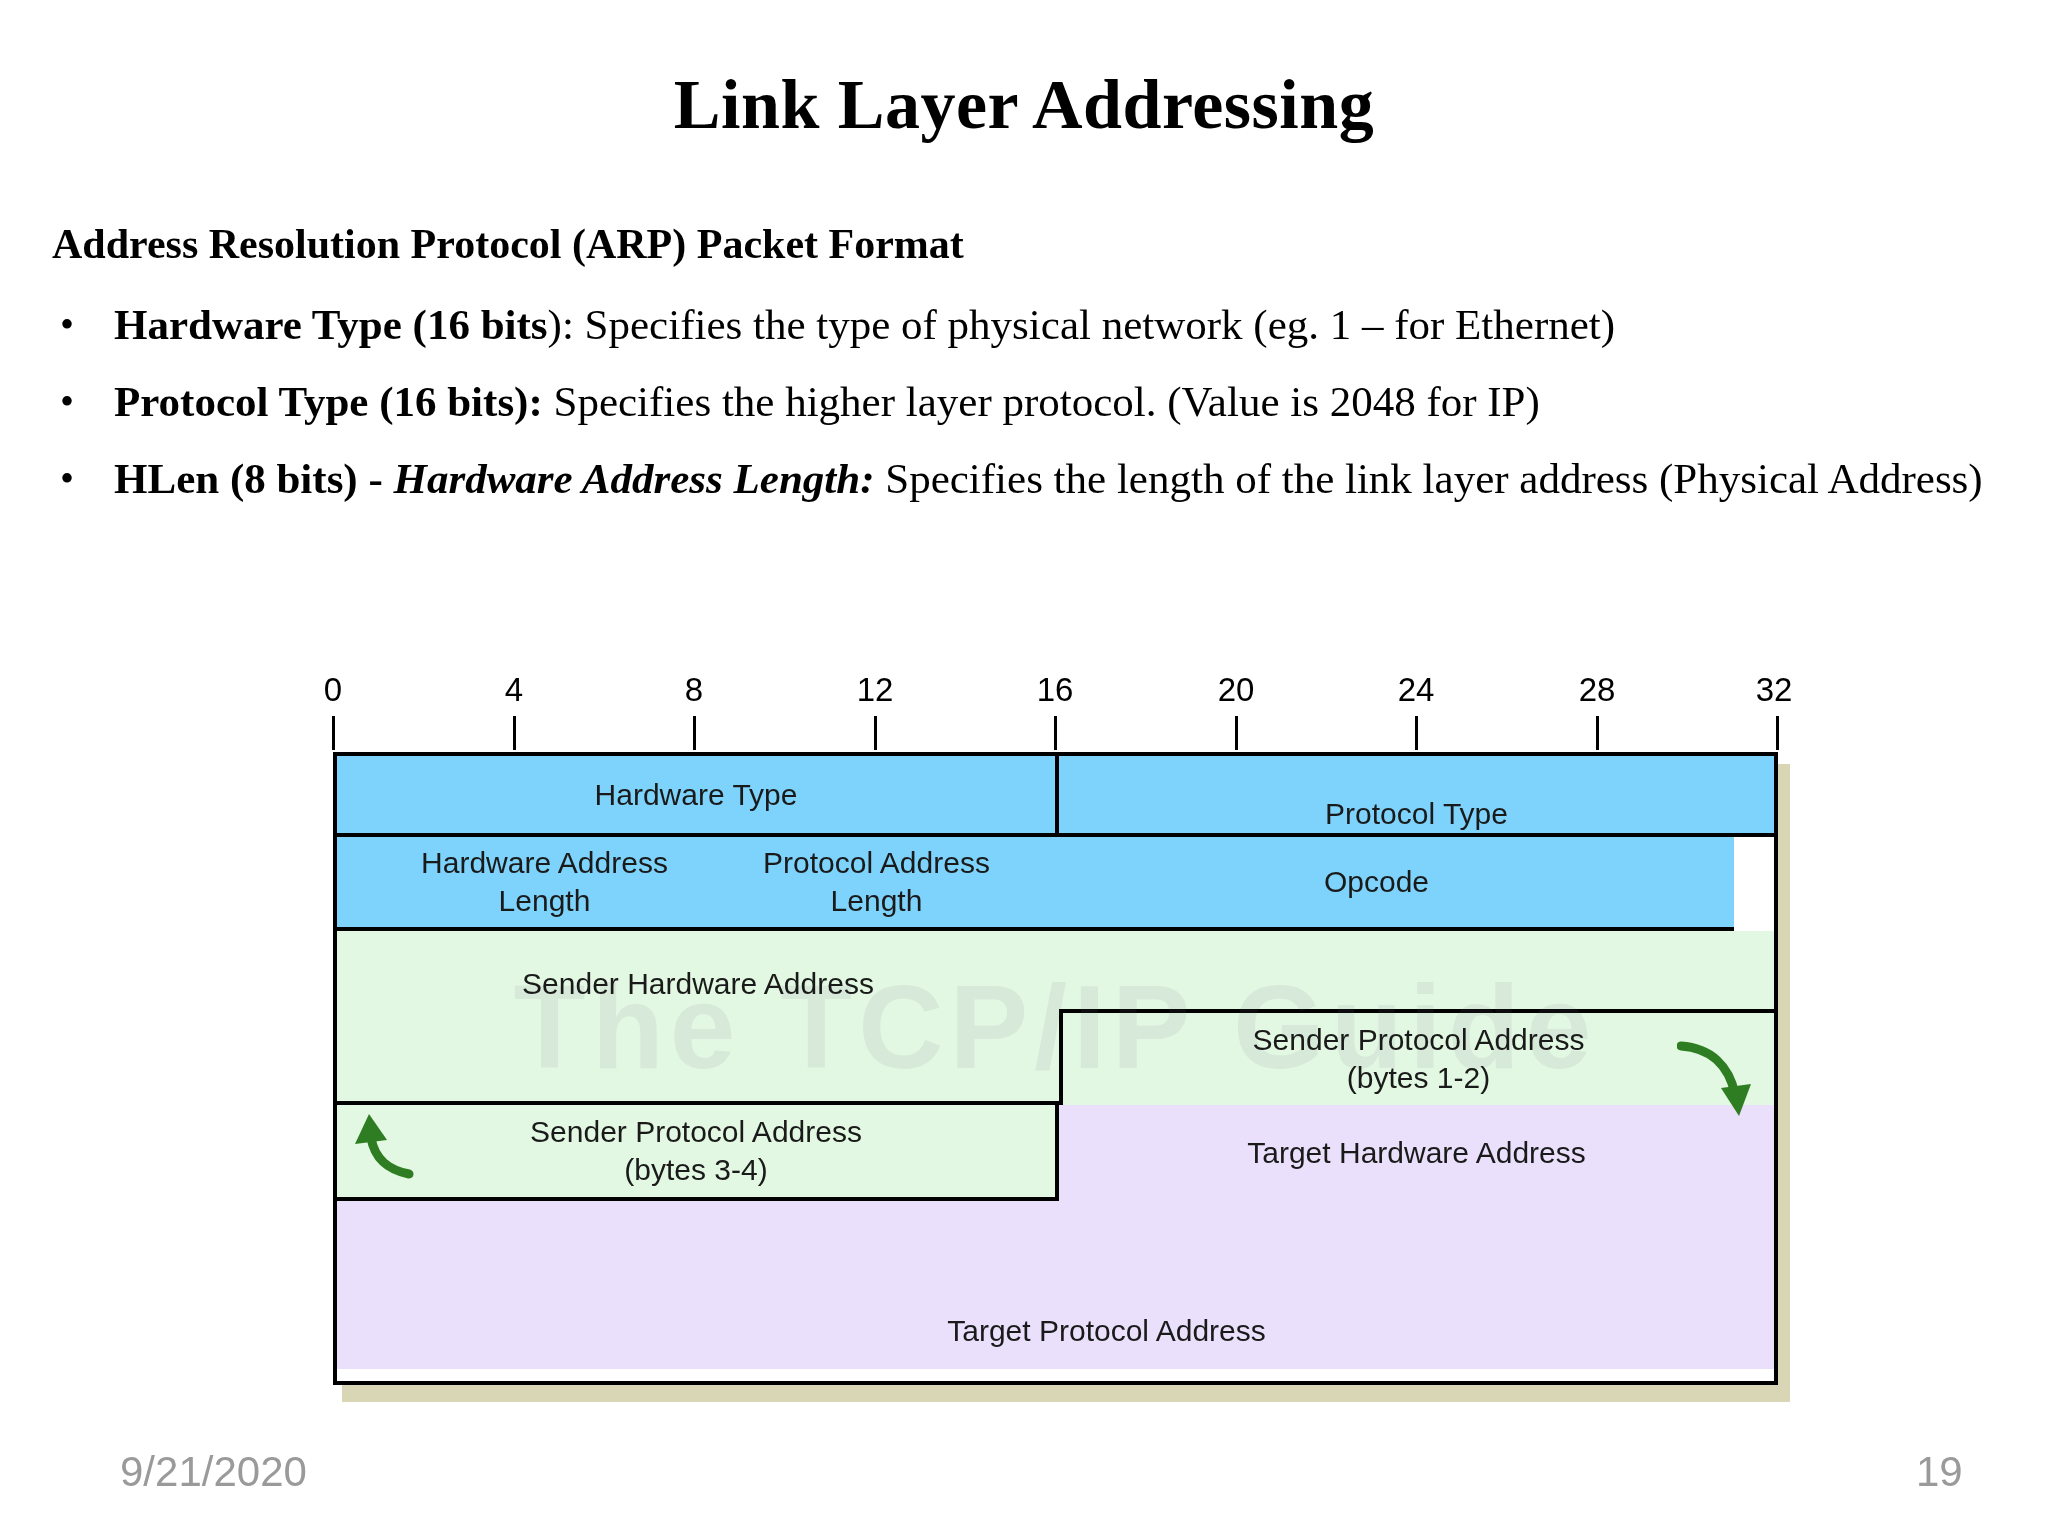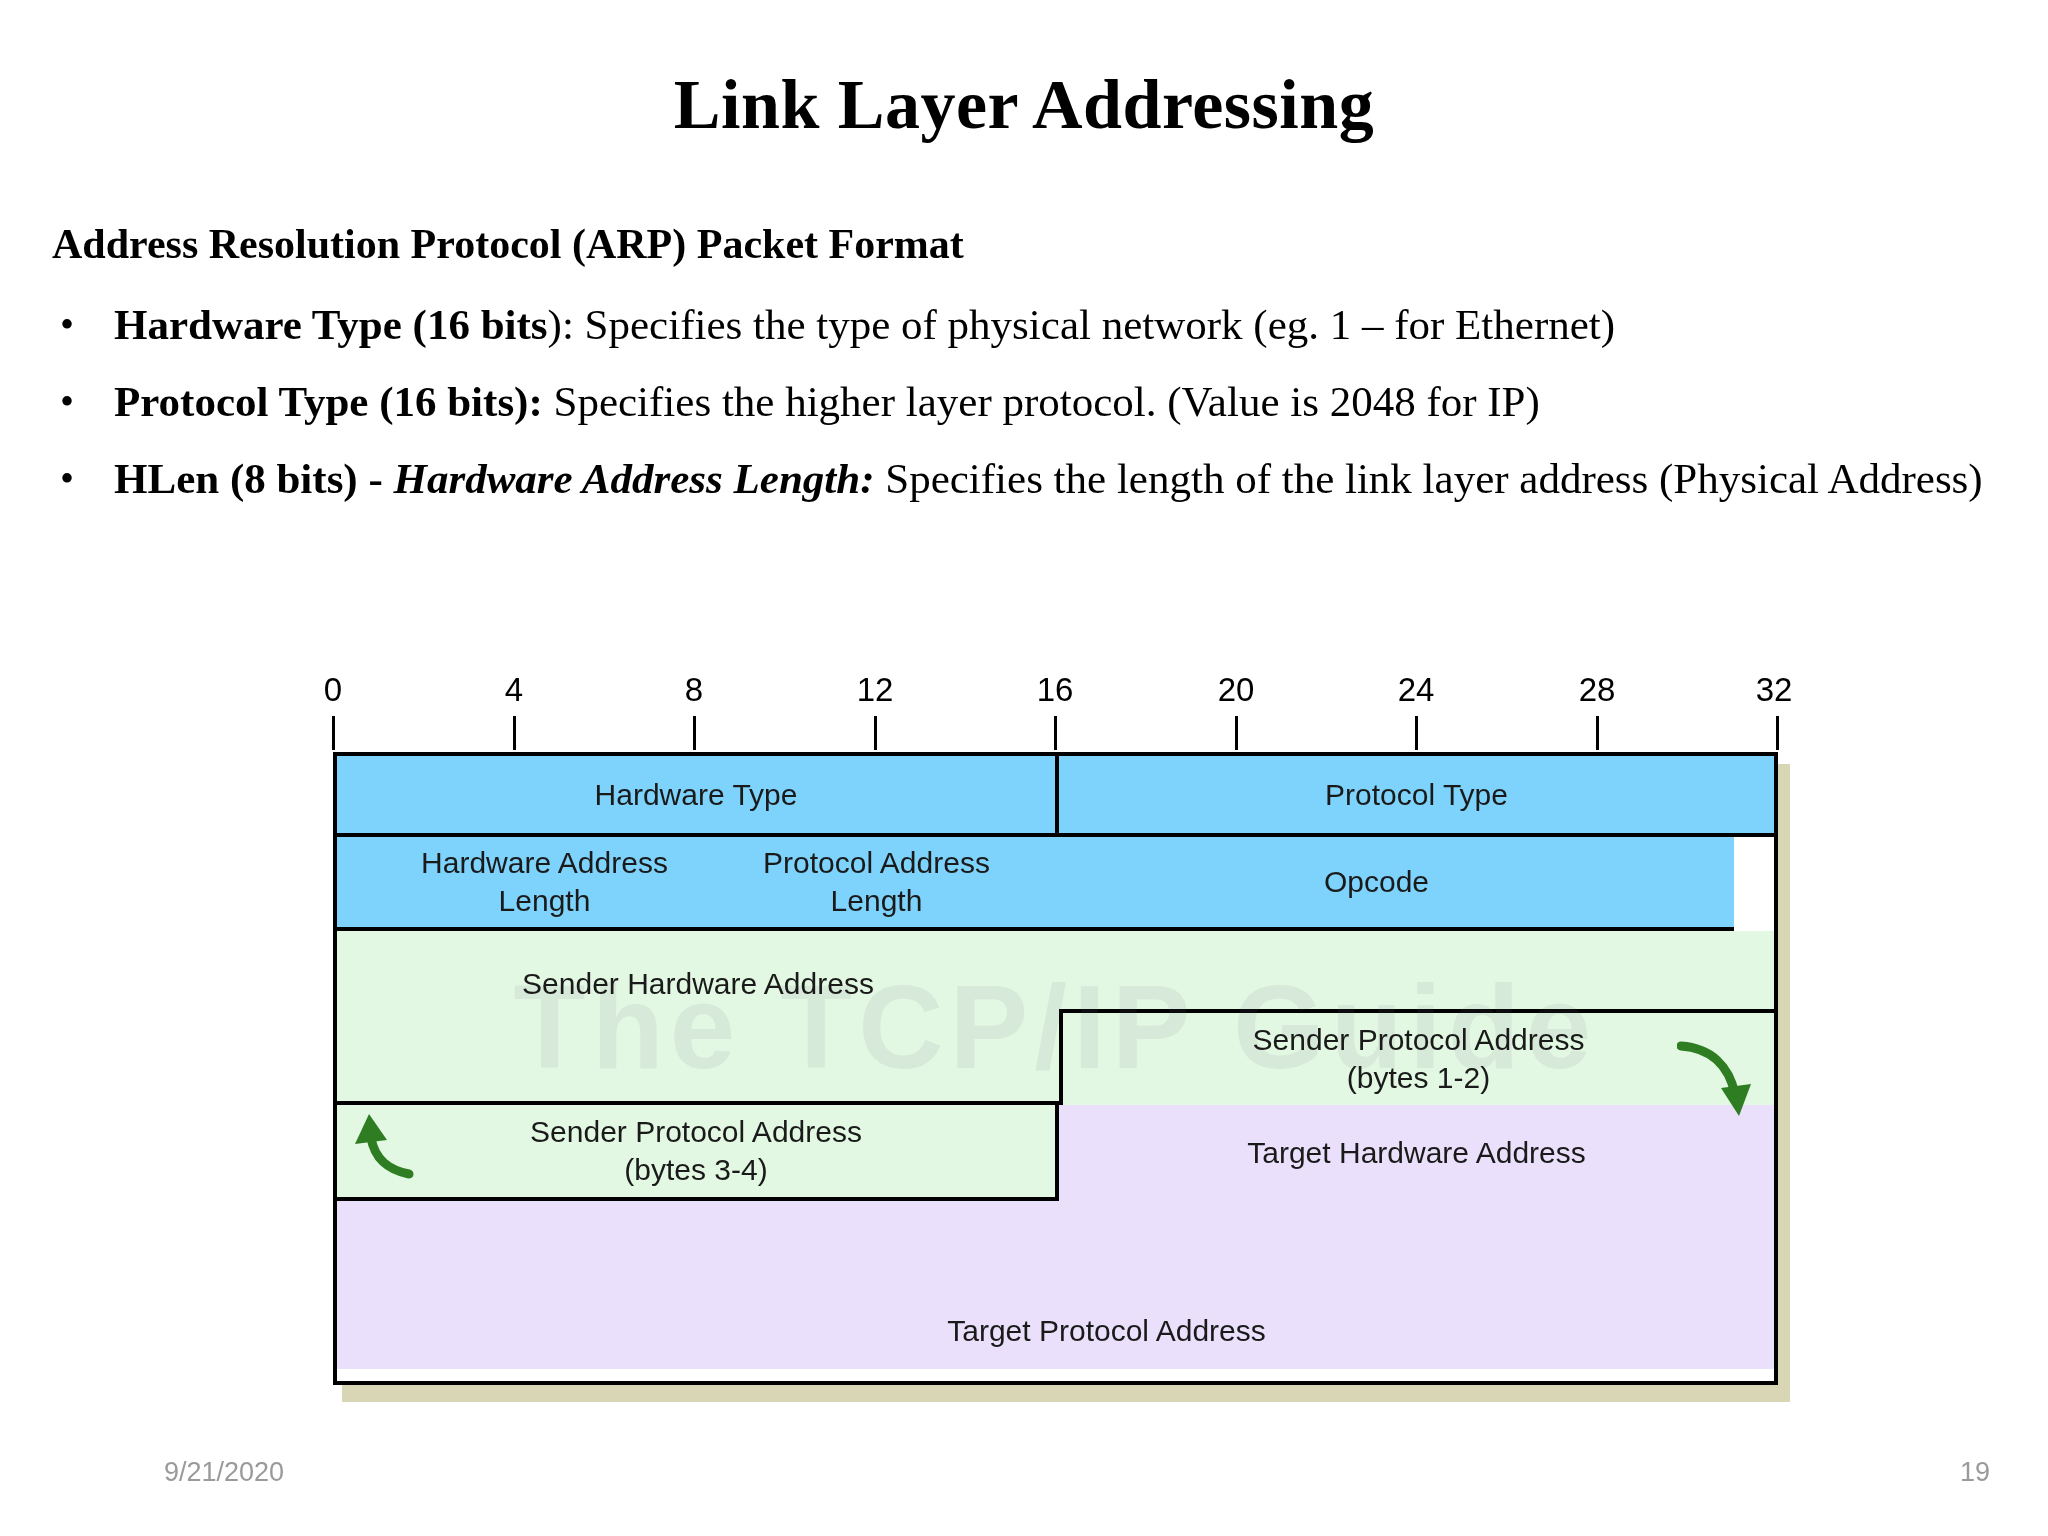--- a/index.html
+++ b/index.html
@@ -176,24 +176,23 @@
   .footer {
     position: absolute;
     left: 0;
     top: 1452px;
     width: 2048px;
     height: 52px;
   }
   .footer span {
     position: absolute;
     font-family: "Liberation Sans", "DejaVu Sans", sans-serif;
-    font-size: 27px;
+    font-size: 42px;
     line-height: 40px;
     color: #9a9a9a;
-    margin-left: 44px;
   }
   .footer-date { left: 120px; }
   .footer-center { left: 880px; }
   .footer-page { left: 1916px; }
 </style>
 </head>
 <body>
 
 <div class="slide-title">Link Layer Addressing</div>
 
@@ -244,21 +243,21 @@
 
   <div class="pkt-shadow"></div>
 
   <div class="pkt">
 
     <div class="watermark">The TCP/IP Guide</div>
 
     <div class="cell fill-blue bd-b bd-r" style="left:0;    top:0;   width:722px; height:81px;">
       <span class="cell-label">Hardware Type</span>
     </div>
-    <div class="cell fill-blue bd-b" style="left:722px; top:0;   width:715px; height:81px;">
+    <div class="cell fill-blue bd-b" style="left:722px; top:0;   width:715px; height:81px;align-items:flex-end;">
       <span class="cell-label">Protocol Type</span>
     </div>
 
     <div class="cell fill-blue bd-b bd-r" style="left:0;    top:81px;  width:419px; height:94px;">
       <span class="cell-label">Hardware Address
 Length</span>
     </div>
     <div class="cell fill-blue bd-b bd-r" style="left:361px; top:81px;  width:361px; height:94px;">
       <span class="cell-label">Protocol Address
 Length</span>

